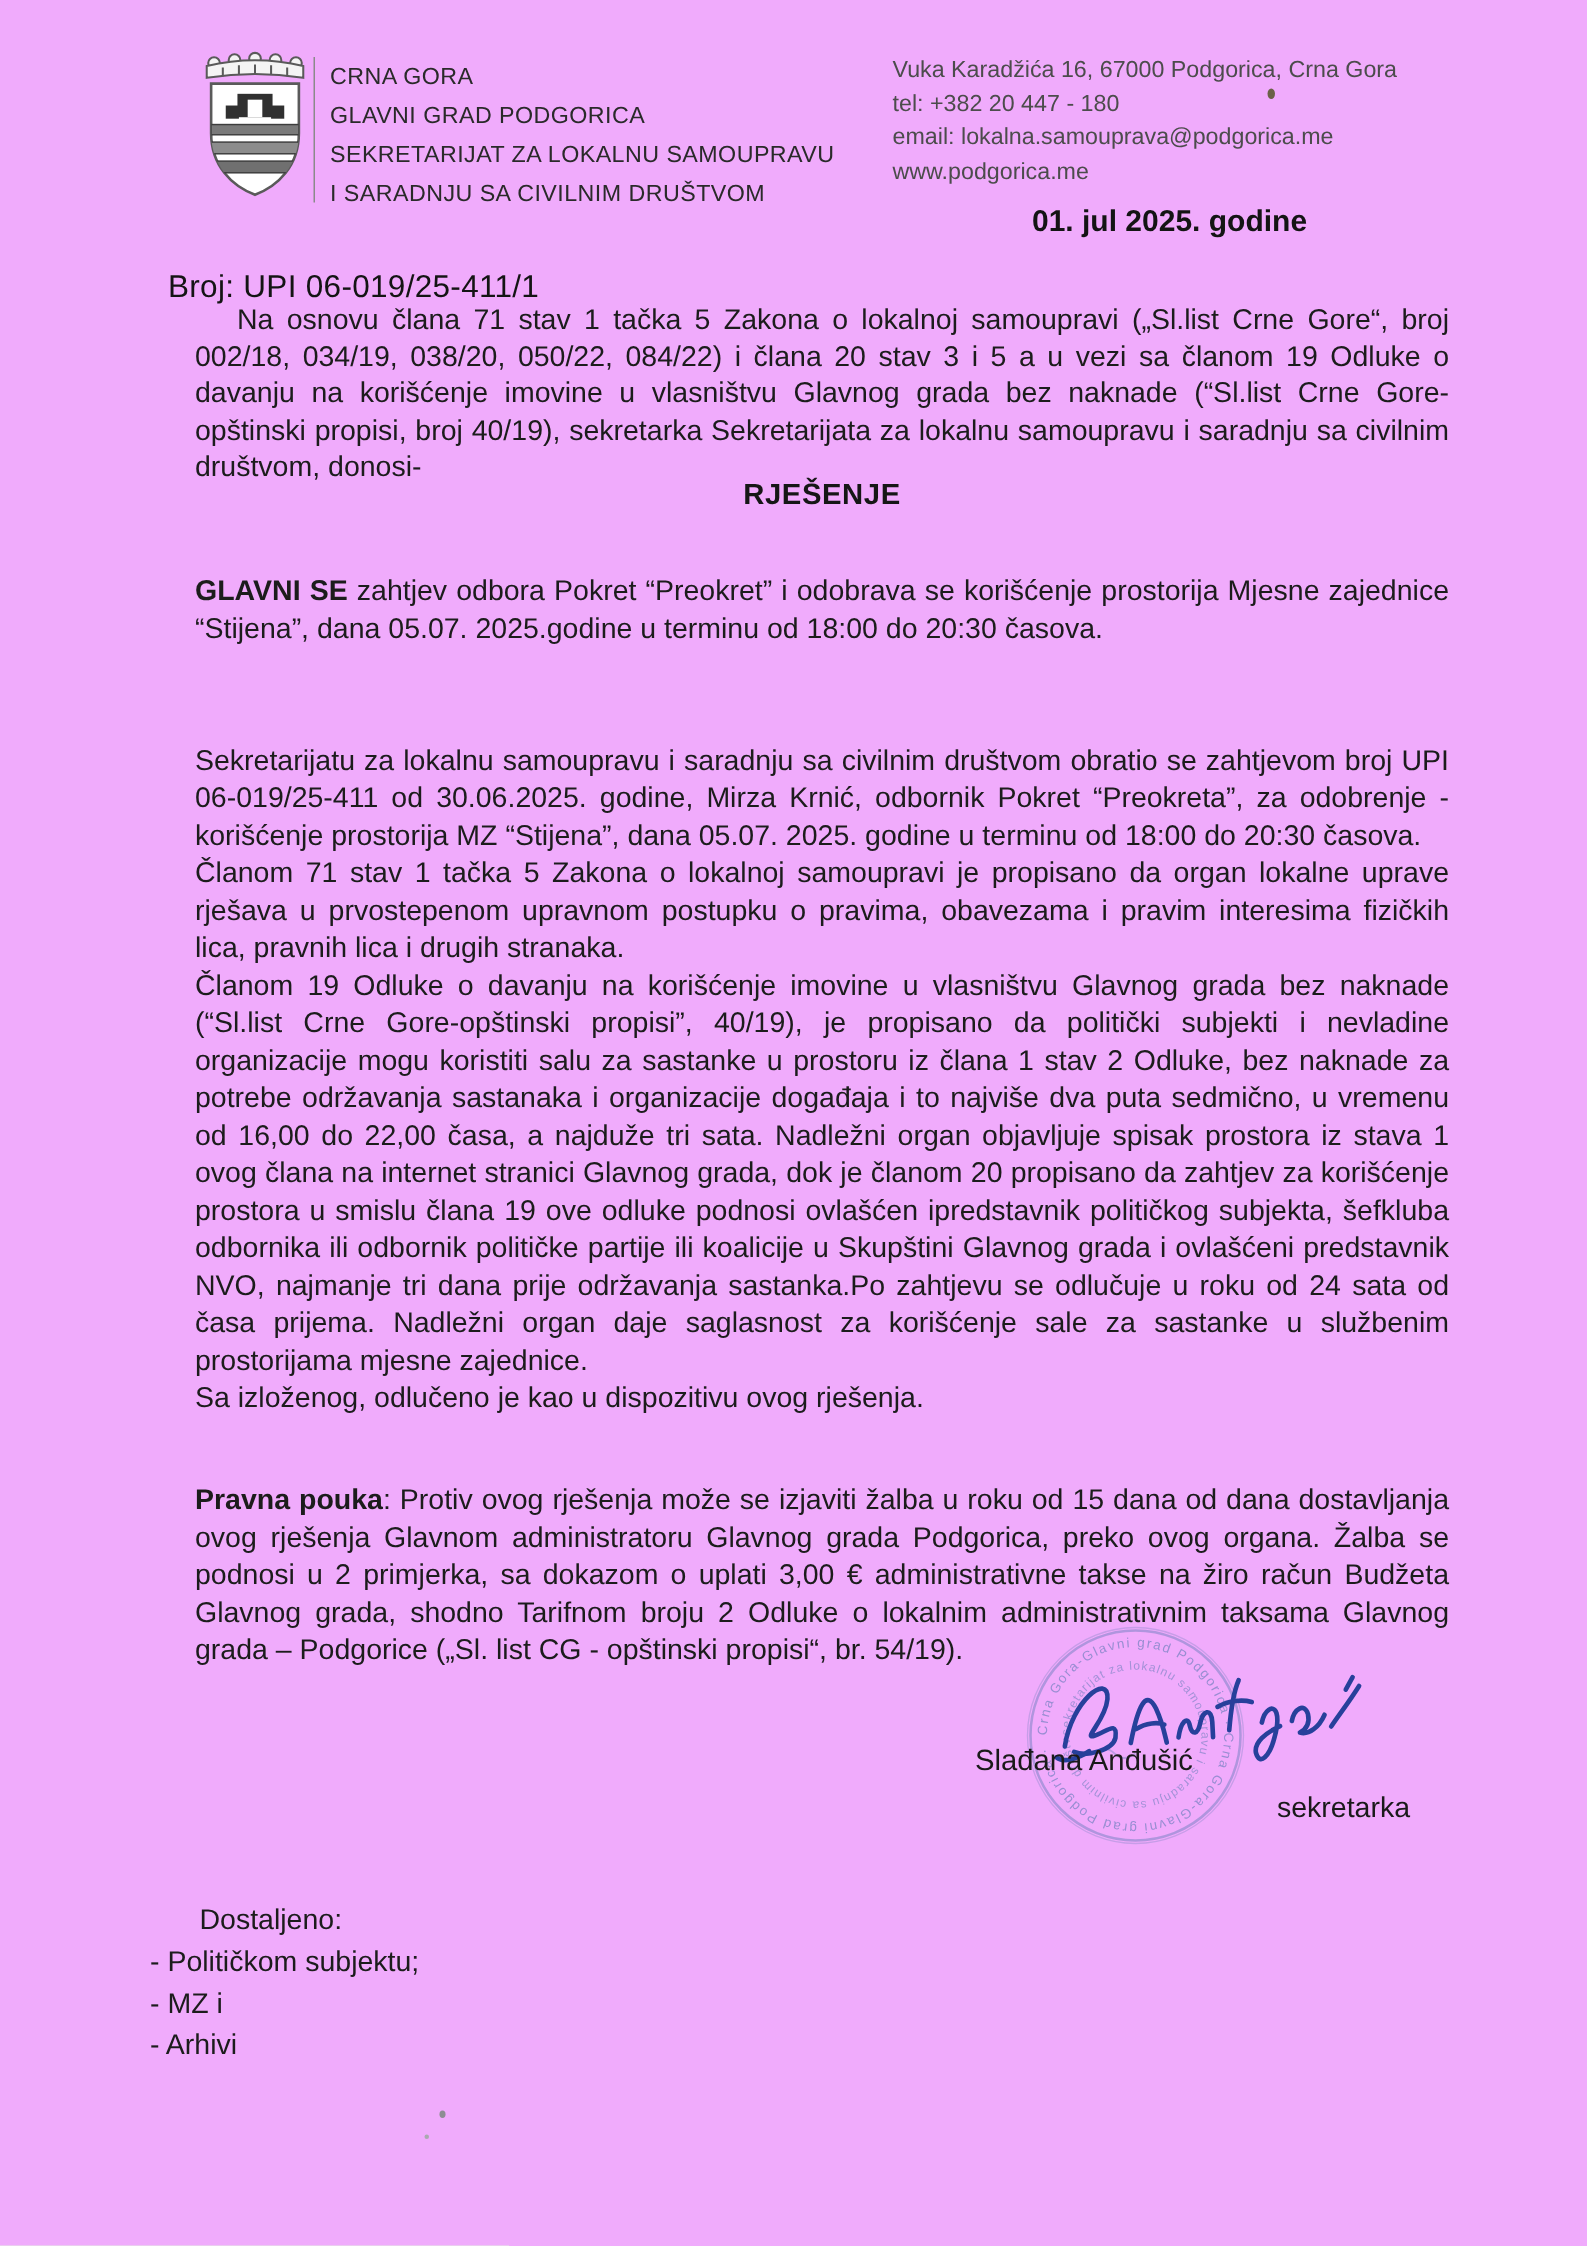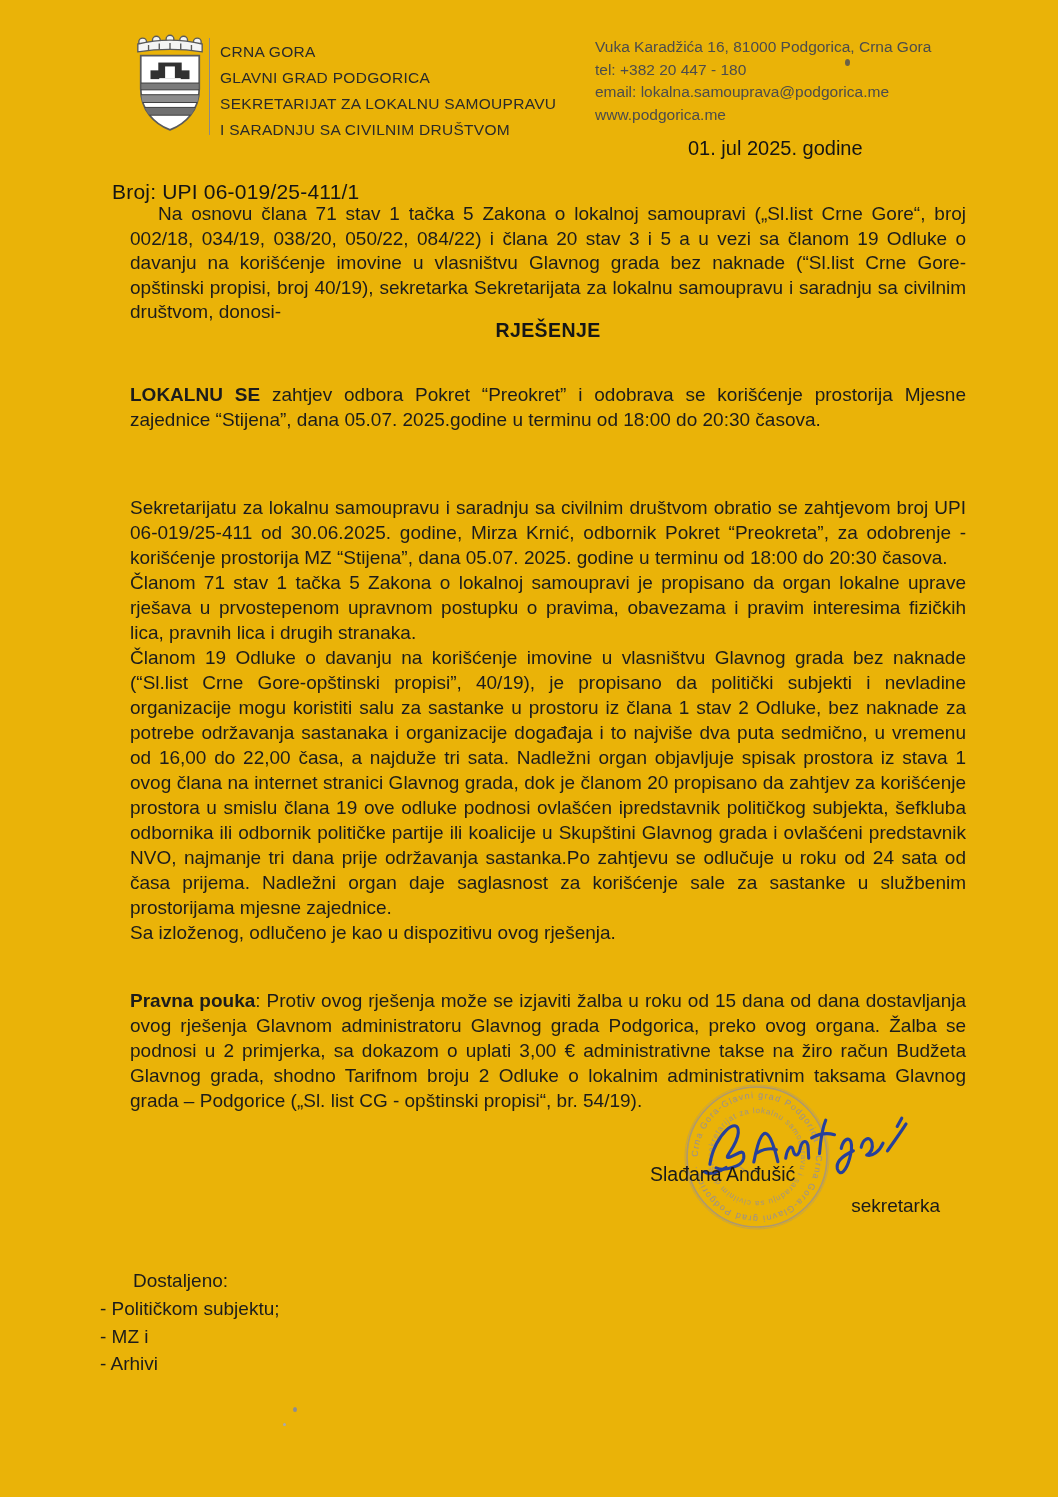--- a/index.html
+++ b/index.html
@@ -1,30 +1,30 @@
 <!DOCTYPE html>
 <html><head>
 <meta charset="utf-8">
 <style>
   html,body{margin:0;padding:0;background:#e8e8e8;}
   .page{
     position:relative; width:1058px; height:1497px; margin:0 auto;
-    background:#eab308; overflow:hidden;
+    background:#f0abfc; overflow:hidden;
     font-family:"Liberation Sans", sans-serif; color:#1d1d1d;
   }
   
   .coat{position:absolute; left:131px; top:33px; width:78px; height:102px;}
   .hdr-divider{position:absolute; left:209px; top:38px; width:1px; height:97px; background:#8a8a8a;}
   .org{position:absolute; left:220px; top:40px; font-size:15.5px; line-height:24px;
        letter-spacing:.3px; color:#2a2a2a; white-space:nowrap;}
   .org .org-line{margin:0 0 2px 0;}
   .contact{position:absolute; left:595px; top:36px; font-size:15.5px; line-height:22.5px;
        color:#4c4c4c; white-space:nowrap;}
   .broj{position:absolute; left:112px; top:136px; font-size:21px; color:#141414; letter-spacing:.2px;margin-top:44px;}
-  .date{position:absolute; left:688px; top:137px; font-size:20px; font-weight:400; color:#141414;}
+  .date{position:absolute; left:688px; top:137px; font-size:20px; font-weight:700; color:#141414;}
   
   .tb{position:absolute; left:130px; width:836px; text-align:justify;
       font-size:19px; line-height:25px; color:#1c1c1c;margin-top:16px;}
   .intro{top:186px; line-height:24.5px; text-indent:28px;}
   .h-center{position:absolute; left:130px; width:836px; text-align:center;
       font-weight:700; font-size:19.5px; color:#161616; letter-spacing:.4px;}
   .t-rjesenje{top:319px;}
   .t-obraz{top:433px; letter-spacing:.2px;}
   .decision{top:366px;}
   .explan{top:479px;}
@@ -88,35 +88,35 @@
   <div class="hdr-divider"></div>
 
   <div class="org">
       <div class="org-line">CRNA GORA</div>
       <div class="org-line">GLAVNI GRAD PODGORICA</div>
       <div class="org-line">SEKRETARIJAT ZA LOKALNU SAMOUPRAVU</div>
       <div class="org-line">I SARADNJU SA CIVILNIM DRUŠTVOM</div>
     </div>
 
   <div class="contact">
-      <div class="contact-line">Vuka Karadžića 16, 81000 Podgorica, Crna Gora</div>
+      <div class="contact-line">Vuka Karadžića 16, 67000 Podgorica, Crna Gora</div>
       <div class="contact-line">tel: +382 20 447 - 180</div>
       <div class="contact-line">email: lokalna.samouprava@podgorica.me</div>
       <div class="contact-line">www.podgorica.me</div>
     </div>
 
   <div class="broj">Broj: UPI 06-019/25-411/1</div>
   <div class="date">01. jul 2025. godine</div>
 
   <div class="tb intro">Na osnovu člana 71 stav 1 tačka 5 Zakona o lokalnoj samoupravi („Sl.list Crne Gore“, broj 002/18, 034/19, 038/20, 050/22, 084/22) i člana  20 stav 3 i 5 a u vezi sa članom 19  Odluke o davanju na korišćenje imovine u vlasništvu Glavnog grada bez naknade (“Sl.list Crne Gore-opštinski propisi, broj 40/19), sekretarka Sekretarijata za lokalnu samoupravu i saradnju sa civilnim društvom, donosi-</div>
 
   <div class="h-center t-rjesenje">RJEŠENJE</div>
 
   <div class="tb decision">
-    <b class="inline">LOKALNU SE</b><span> zahtjev odbora Pokret “Preokret” i odobrava se korišćenje prostorija Mjesne zajednice “Stijena”, dana 05.07. 2025.godine u terminu od  18:00 do 20:30 časova.</span>
+    <b class="inline">GLAVNI SE</b><span> zahtjev odbora Pokret “Preokret” i odobrava se korišćenje prostorija Mjesne zajednice “Stijena”, dana 05.07. 2025.godine u terminu od  18:00 do 20:30 časova.</span>
   </div>
 
 
   <div class="tb explan">
       <div class="para">Sekretarijatu za lokalnu samoupravu i saradnju sa civilnim društvom obratio se zahtjevom broj UPI 06-019/25-411 od 30.06.2025. godine, Mirza Krnić, odbornik Pokret “Preokreta”, za odobrenje -  korišćenje prostorija MZ “Stijena”, dana  05.07. 2025. godine u terminu od  18:00 do 20:30 časova.</div>
       <div class="para">Članom 71 stav 1 tačka 5  Zakona o lokalnoj samoupravi je propisano da organ lokalne uprave rješava u prvostepenom upravnom postupku o pravima, obavezama i pravim interesima fizičkih lica, pravnih lica i drugih stranaka.</div>
       <div class="para">Članom 19 Odluke o davanju na korišćenje imovine u vlasništvu Glavnog grada bez naknade (“Sl.list Crne Gore-opštinski propisi”, 40/19),  je propisano da politički subjekti i nevladine organizacije mogu koristiti salu za sastanke u prostoru iz člana 1 stav 2 Odluke, bez naknade za potrebe održavanja sastanaka i organizacije događaja i to najviše dva puta sedmično, u vremenu od 16,00 do 22,00 časa, a najduže tri sata. Nadležni organ objavljuje spisak prostora iz stava 1 ovog člana na internet stranici Glavnog grada, dok je članom 20 propisano  da zahtjev za korišćenje prostora u smislu člana 19 ove odluke podnosi ovlašćen ipredstavnik političkog subjekta, šefkluba odbornika ili odbornik političke partije ili koalicije u Skupštini Glavnog grada i ovlašćeni predstavnik NVO, najmanje tri dana prije održavanja sastanka.Po zahtjevu se odlučuje u roku od 24 sata od časa prijema. Nadležni organ daje saglasnost za korišćenje sale za sastanke u službenim prostorijama mjesne zajednice.</div>
       <div class="para">Sa izloženog, odlučeno je kao u dispozitivu ovog rješenja.</div>
     </div>
 

